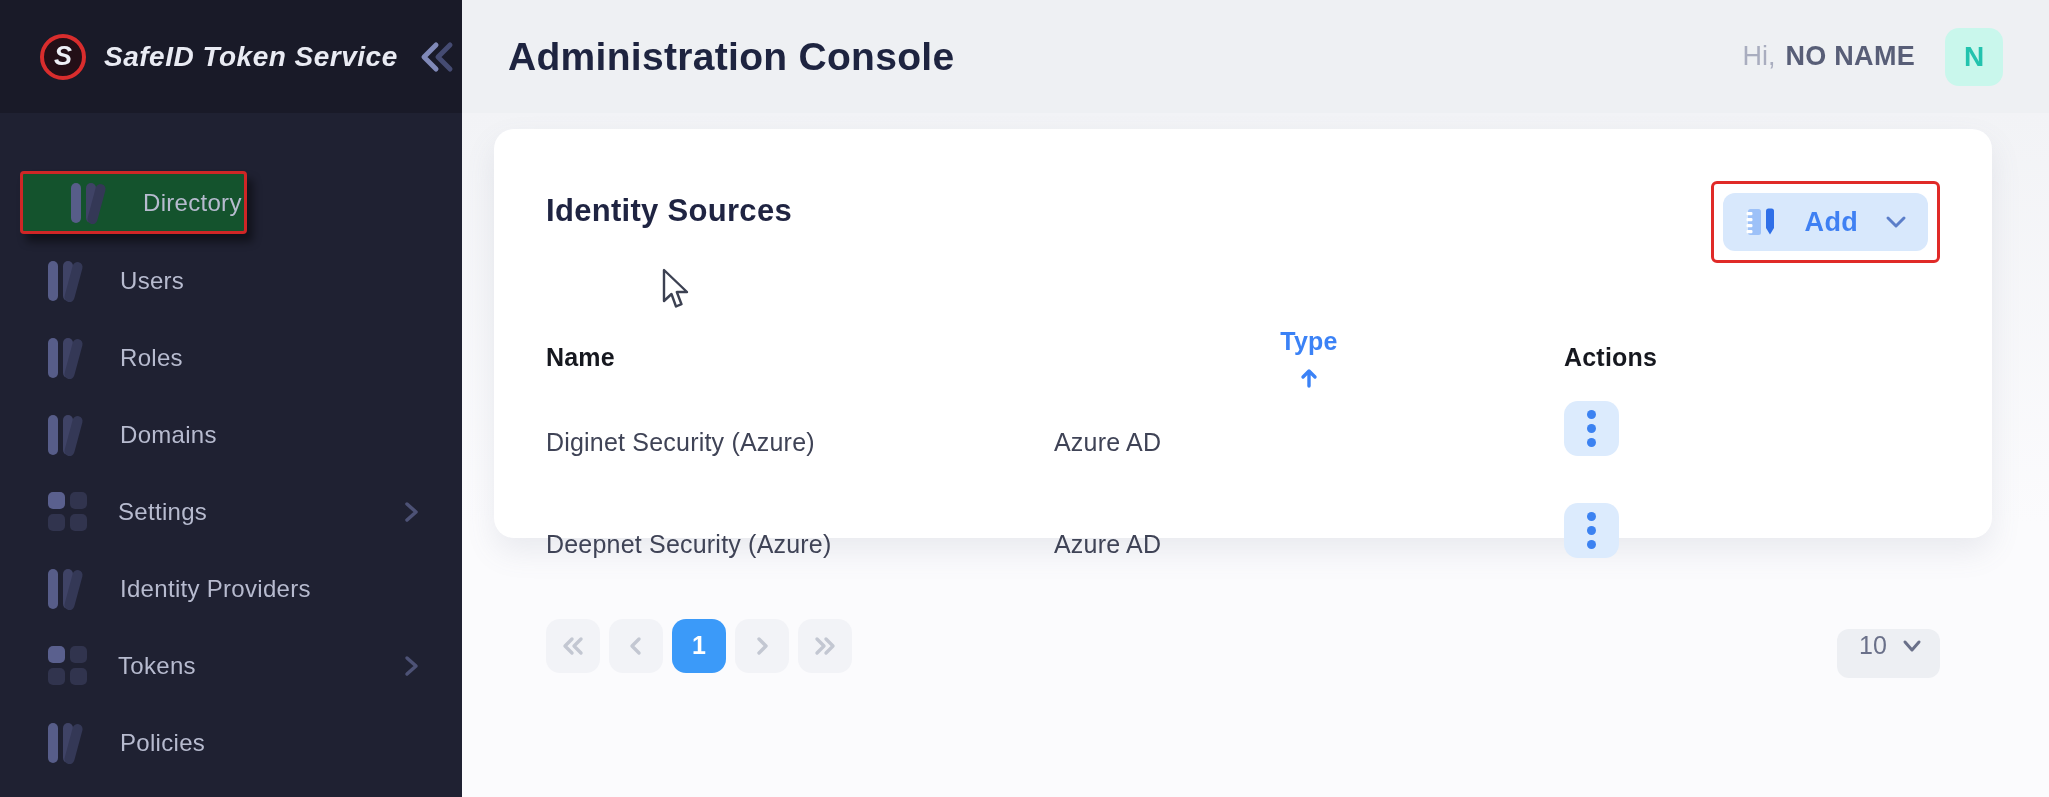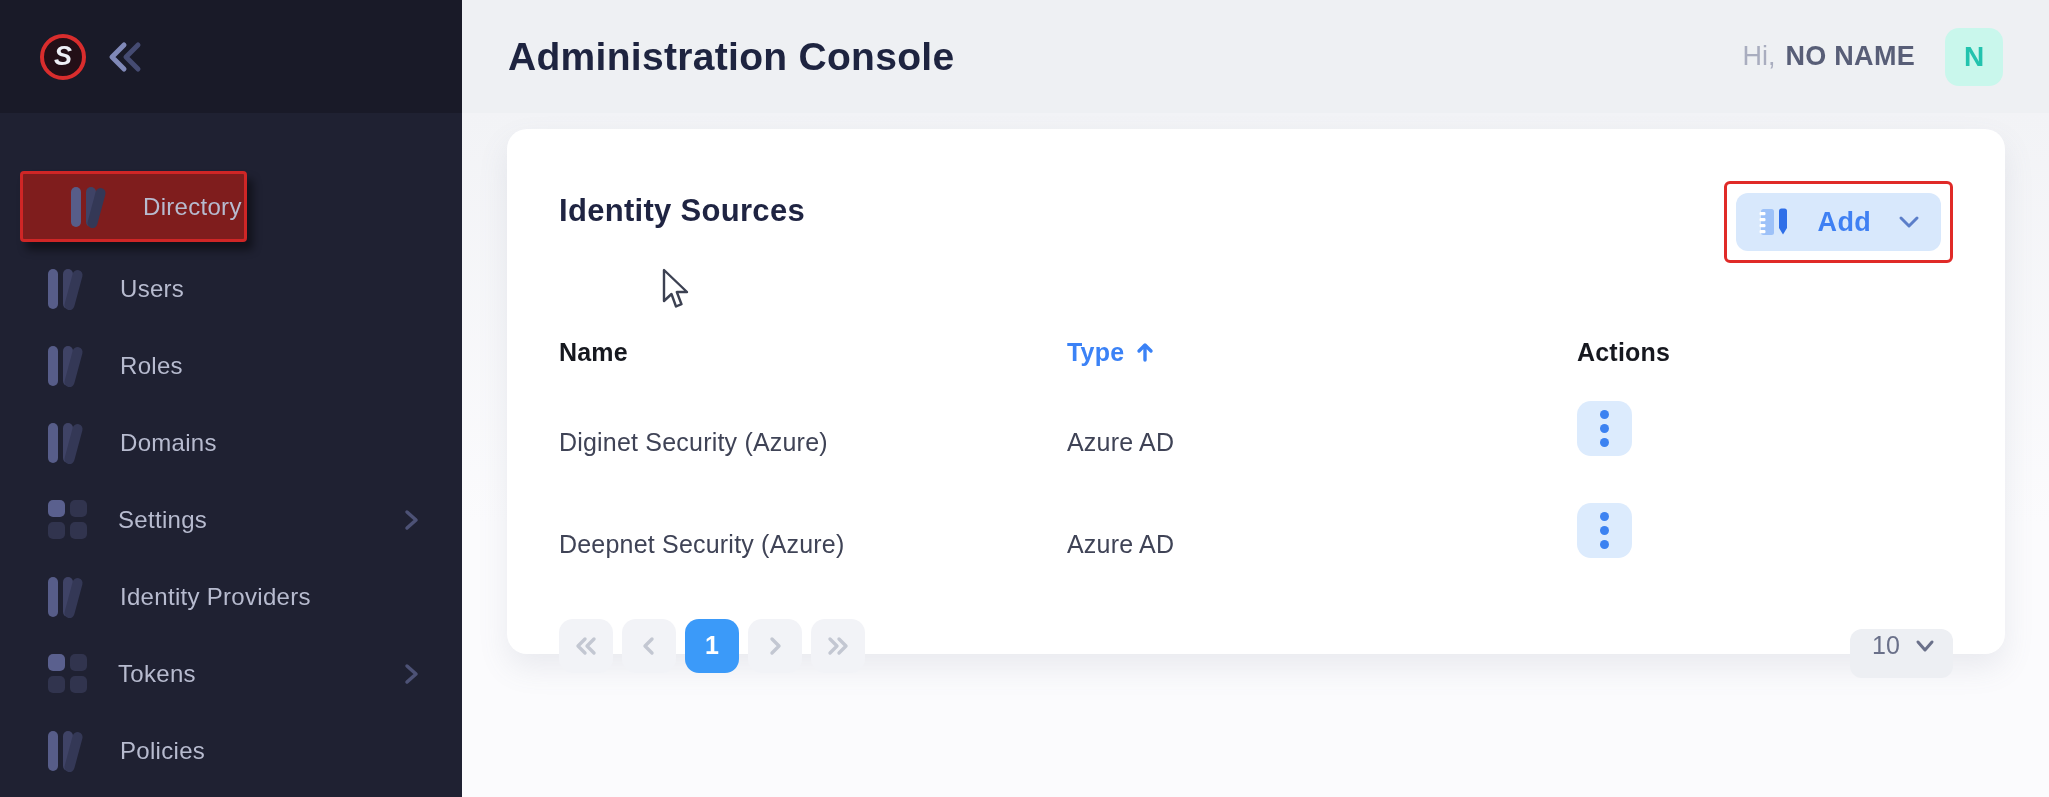--- a/index.html
+++ b/index.html
@@ -10,22 +10,22 @@
   .sidebar { position:absolute; left:0; top:0; width:462px; height:797px; background:#1f2132; }
   .brand-bar { height:113px; background:#191a28; display:flex; align-items:center; padding-left:40px; }
   .logo-mark { width:46px; height:46px; border-radius:50%; border:4px solid #d92d2d; background:#230f17;
                color:#edeff6; font-style:italic; font-weight:bold; font-size:27px;
                display:flex; align-items:center; justify-content:center; flex:none; }
   .brand-name { margin-left:18px; color:#e9ebf3; font-size:28px; font-weight:700; font-style:italic; letter-spacing:.5px; white-space:nowrap; }
   .collapse-btn { margin-left:20px; display:flex; cursor:pointer; }
 
   .nav { padding-top:50px; }
   .nav-item { height:77px; display:flex; align-items:center; padding-left:48px; cursor:pointer; }
-  .nav-item.active { height:71px; margin:8px 0 8px 20px; width:227px; 
-                     background:#7f1d1d; border:3px solid #cf2626; border-radius:4px;
+  .nav-item.active { height:63px; margin:8px 0 8px 20px; width:227px; 
+                     background:#14532d; border:3px solid #cf2626; border-radius:4px;
                      box-shadow:6px 8px 9px rgba(0,0,0,.45); }
   .nav-label { margin-left:30px; color:#b7bbcf; font-size:24px; letter-spacing:.3px; white-space:nowrap; }
   .submenu-chevron { margin-left:auto; margin-right:40px; display:flex; }
 
   .icon-lib { position:relative; width:42px; height:44px; flex:none; }
   .icon-lib i { position:absolute; display:block; }
   .icon-lib .b1 { left:0;  top:2px; width:10px; height:40px; border-radius:5px; background:#575d89; }
   .icon-lib .b2 { left:15px; top:2px; width:10px; height:40px; border-radius:5px; background:#3f4366; }
   .icon-lib .b3 { left:26px; top:2px; width:10px; height:41px; border-radius:5px; background:#343856;
                   transform:rotate(15deg); transform-origin:top left; }
@@ -41,35 +41,35 @@
   .top-right { margin-left:auto; display:flex; align-items:center; }
   .greet { font-size:27px; color:#a9adbf; }
   .uname { font-size:27px; font-weight:bold; color:#585e77; margin-left:10px; letter-spacing:.3px; }
   .avatar { width:58px; height:58px; margin-left:30px; border-radius:14px; background:#c9f7ec;
             color:#22c3ae; font-size:28px; font-weight:bold;
             display:flex; align-items:center; justify-content:center; cursor:pointer; }
 
   
   .main { position:absolute; left:462px; top:113px; width:1587px; height:684px;
           background:linear-gradient(#f2f3f6, #fbfbfd 60%); }
-  .card { position:absolute; left:45px; top:16px; width:1498px; height:525px; background:#ffffff;
+  .card { position:absolute; left:32px; top:16px; width:1498px; height:409px; background:#ffffff;
           border-radius:20px; box-shadow:0 14px 30px rgba(110,118,140,.12); padding:0 52px; }
 
   .card-head { display:flex; align-items:flex-start; margin-top:52px; height:80px; }
   .card-title { font-size:31px; font-weight:700; color:#1f2442; margin-top:12px; letter-spacing:.3px; }
   .add-annotation { margin-left:auto; border:3px solid #e02a28; border-radius:6px; padding:9px; }
   .add-btn { height:58px; min-width:172px; background:#d8e8fc; border:none; border-radius:12px;
              display:flex; align-items:center; justify-content:center; gap:26px; padding:0 20px;
              font-family:inherit; cursor:pointer; }
   .add-label { color:#3f80f3; font-size:27px; font-weight:bold; letter-spacing:.3px; }
 
   .tbl-grid { display:grid; grid-template-columns:508px 510px 1fr; align-items:center; }
   .tbl-header { margin-top:66px; height:50px; }
   .th { font-size:25px; font-weight:bold; color:#16181f; letter-spacing:.2px; }
-  .th-type { color:#3b82f6; display:flex; align-items:center; gap:12px; cursor:pointer; }
+  .th-type { color:#3b82f6; display:flex; align-items:center; gap:12px; cursor:pointer;flex-direction:column; }
   .tbl-row { height:102px; }
   .td { font-size:25px; color:#3f4356; letter-spacing:.2px;margin-top:28px; }
   .kebab-btn { width:55px; height:55px; border:none; border-radius:14px; background:#dcebfd;
                display:flex; flex-direction:column; align-items:center; justify-content:center;
                gap:5px; cursor:pointer; }
   .kebab-btn i { width:9px; height:9px; border-radius:50%; background:#3c82f1; }
 
   .pager-row { margin-top:32px; display:flex; align-items:center; }
   .pager { display:flex; gap:9px; }
   .pg-btn { width:54px; height:54px; border:none; border-radius:14px; background:#f2f3f7;
@@ -83,20 +83,21 @@
   .showing { margin-left:26px; margin-right:10px; font-size:26px; color:#3a3f52; letter-spacing:.2px; }
 
   .cursor { position:absolute; left:662px; top:268px; pointer-events:none; }
 </style>
 </head>
 <body>
 
 <aside class="sidebar">
   <div class="brand-bar">
     <span class="logo-mark">S</span>
+    <span class="brand-name">SafeID Token Service</span>
     <span class="collapse-btn">
       <svg width="40" height="34" viewBox="0 0 40 34" fill="none">
         <polyline points="18,5 6,17 18,29" stroke="#8089b8" stroke-width="5" stroke-linecap="round" stroke-linejoin="round"></polyline>
         <polyline points="32,5 20,17 32,29" stroke="#454b72" stroke-width="5" stroke-linecap="round" stroke-linejoin="round"></polyline>
       </svg>
     </span>
   </div>
 
   <nav class="nav">
     <div class="nav-item active">

